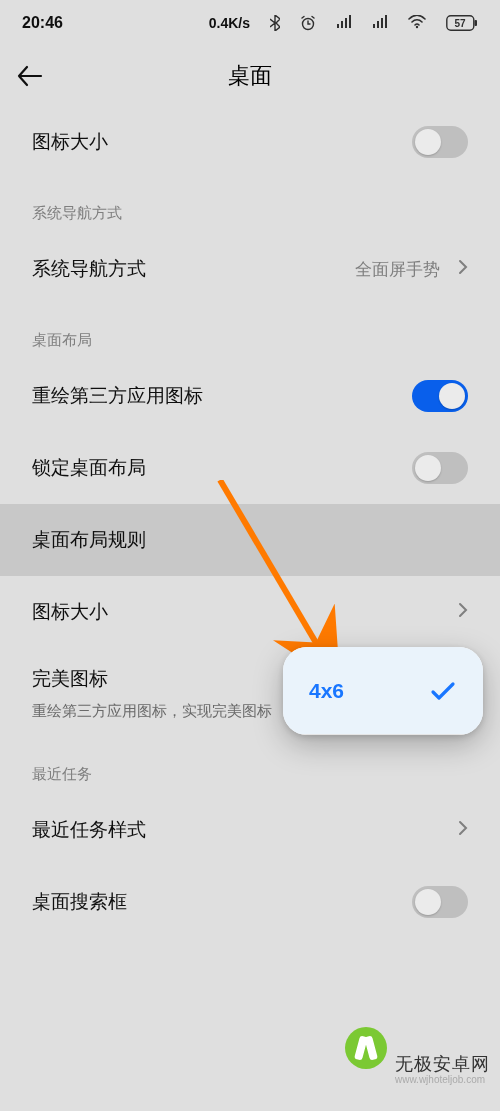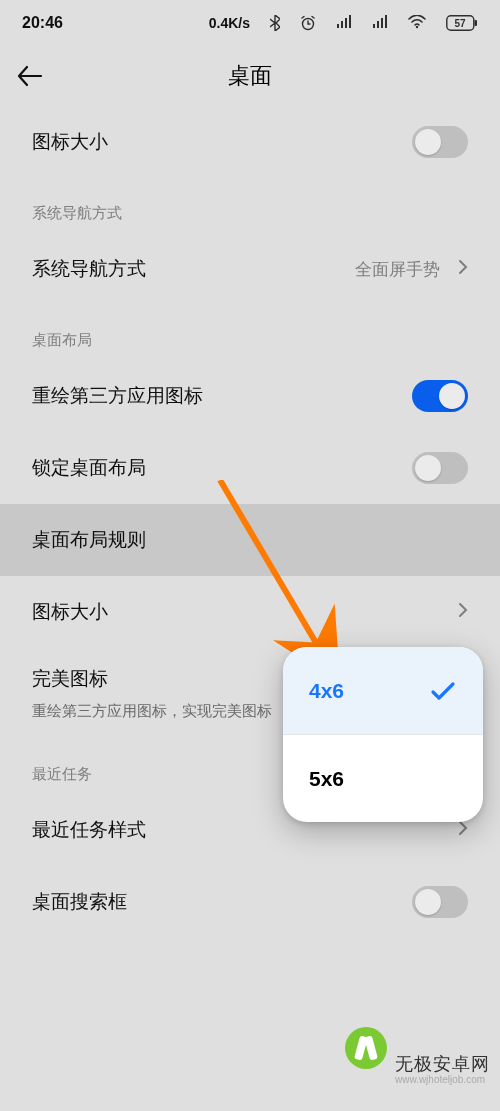--- a/index.html
+++ b/index.html
@@ -270,23 +270,20 @@
 </svg>
 
 <div class="popup">
   <div class="popup-row selected">
     <span>4x6</span>
     <svg class="check" viewBox="0 0 28 28">
         <path d="M4 15l6 6L24 7" stroke="#1976ff" stroke-width="3.2" fill="none" stroke-linecap="round" stroke-linejoin="round"></path>
       </svg>
   </div>
   <div class="divider"></div>
-  <div class="popup-row">
-    <span>5x6</span>
-  </div>
 </div>
 
 <div class="watermark">
   <div class="wm-logo"></div>
   <div>
     <div class="wm-text">无极安卓网</div>
     <div class="wm-url">www.wjhoteljob.com</div>
   </div>
 </div>
 

